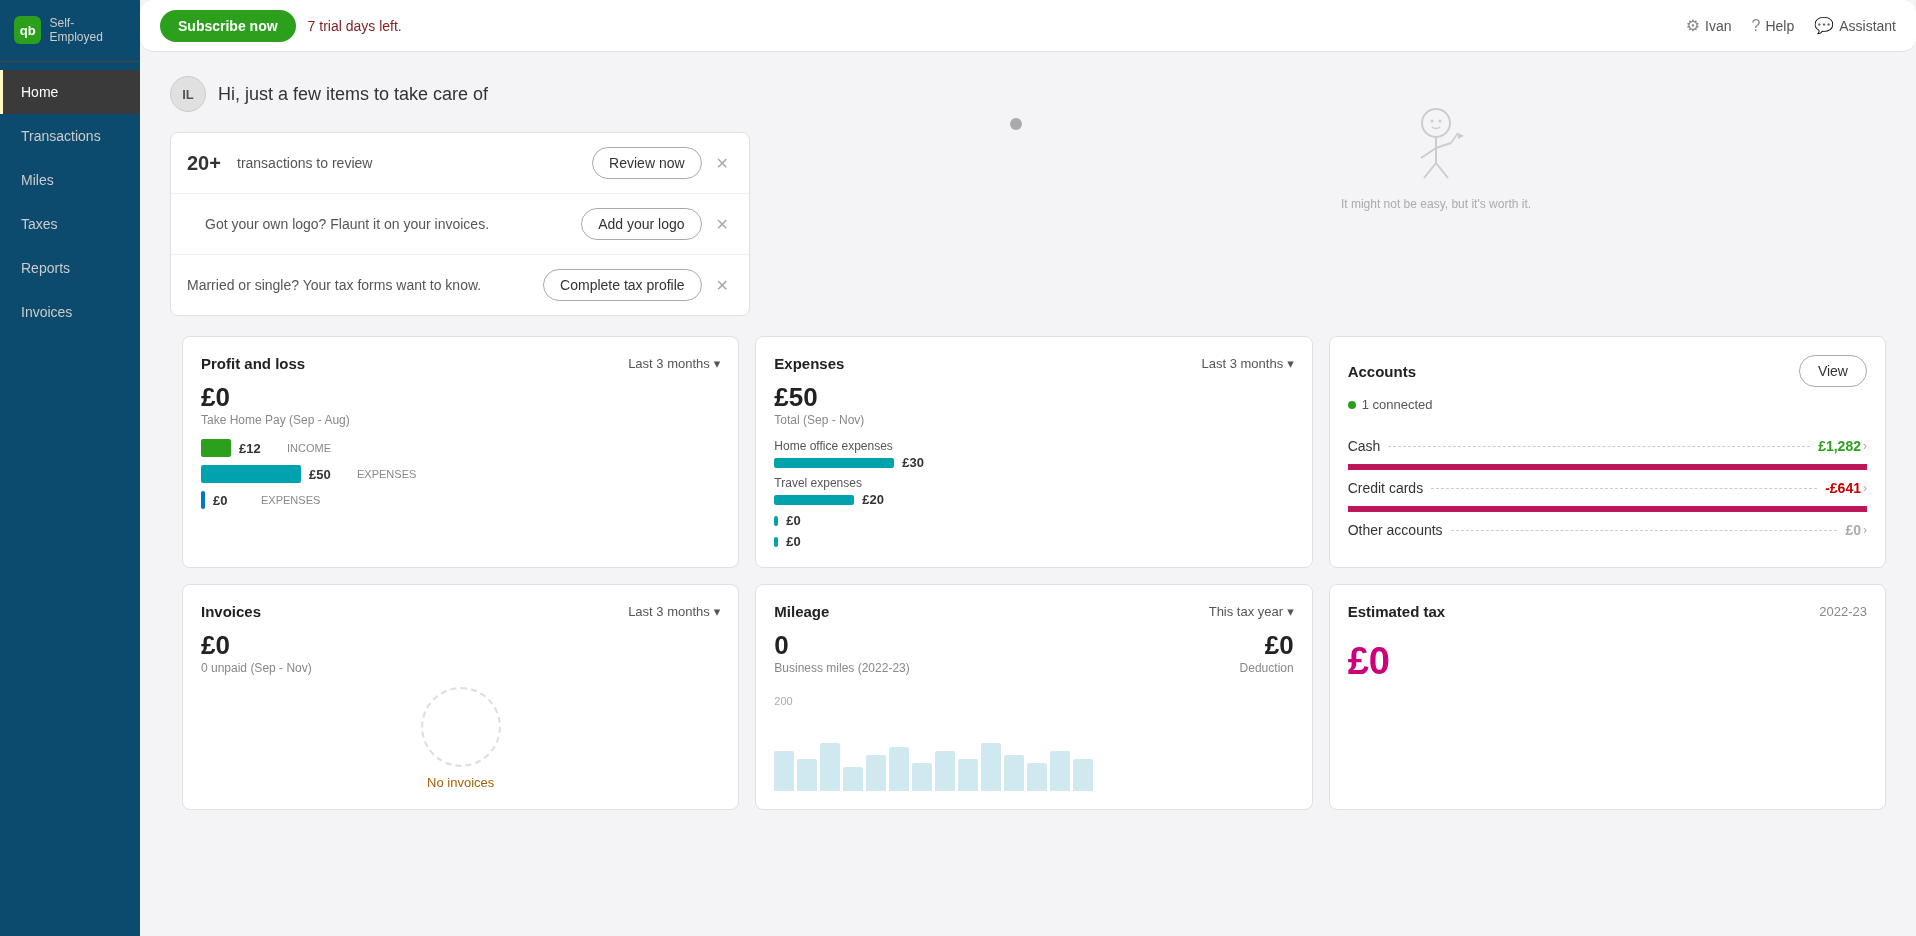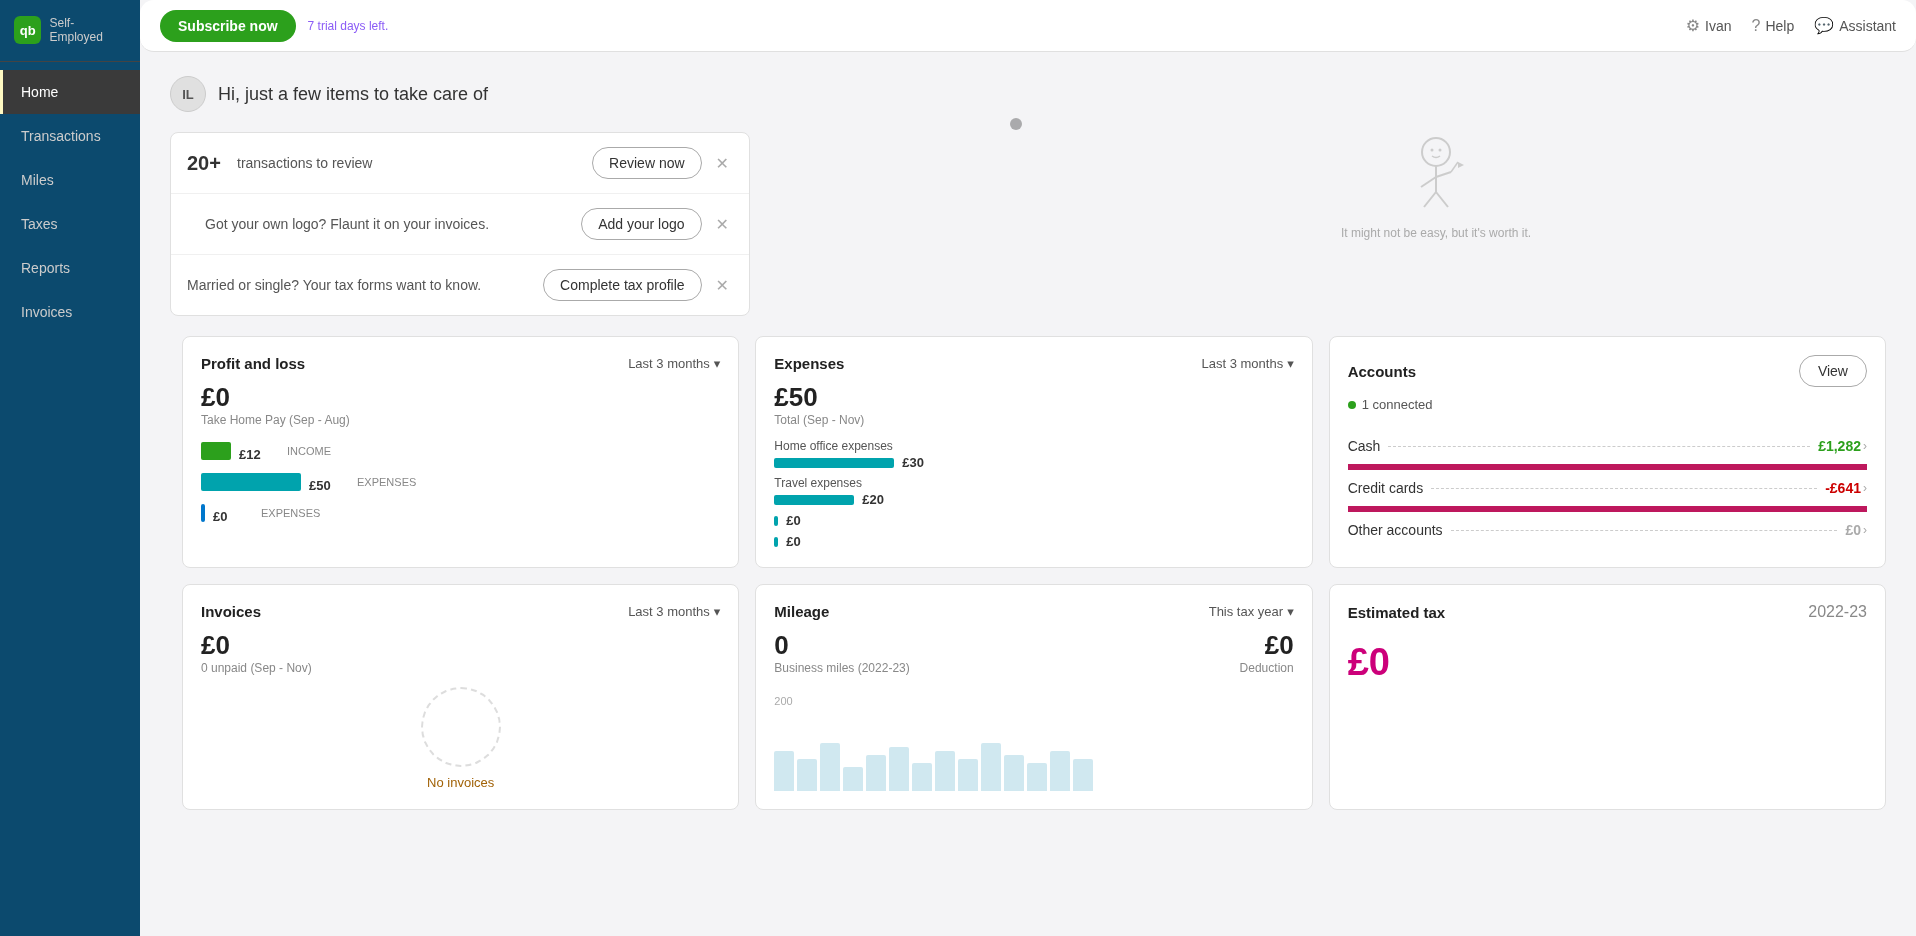--- a/index.html
+++ b/index.html
@@ -58,21 +58,21 @@
     .subscribe-btn {
       background: #2ca01c;
       color: #fff;
       border: none;
       border-radius: 20px;
       padding: 8px 18px;
       font-size: 14px;
       font-weight: 600;
       cursor: pointer;
     }
-    .trial-text { font-size: 12px; color: #8b5cf6; }
+    .trial-text { font-size: 14px; color: #7f1d1d; }
     .topbar-right { margin-left: auto; display: flex; align-items: center; gap: 20px; }
     .topbar-right-item {
       display: flex; align-items: center; gap: 5px;
       font-size: 14px; color: #555; cursor: pointer;
     }
     .topbar-icon { font-size: 16px; color: #888; }
 
     
     .content {
       flex: 1;
@@ -173,21 +173,21 @@
     .pl-bars { display: flex; flex-direction: column; gap: 8px; }
     .pl-bar-row { display: flex; align-items: center; gap: 8px; }
     .pl-bar {
       height: 18px;
       border-radius: 2px;
     }
     .bar-income { background: #2ca01c; }
     .bar-expenses { background: #00a3ad; }
     .bar-tax { background: #0077cc; }
     .bar-label { font-size: 11px; color: #888; min-width: 55px; }
-    .bar-value { font-size: 13px; font-weight: 600; color: #333; min-width: 40px; margin-top: 8px; }
+    .bar-value { font-size: 13px; font-weight: 600; color: #333; min-width: 40px; }
 
     
     .expense-row { display: flex; flex-direction: column; gap: 6px; margin-top: 10px; }
     .exp-item { display: flex; flex-direction: column; gap: 2px; }
     .exp-name { font-size: 12px; color: #555; }
     .exp-bar-row { display: flex; align-items: center; gap: 8px; }
     .exp-bar { height: 10px; border-radius: 2px; background: #00a3ad; }
     .exp-val { font-size: 13px; color: #333; font-weight: 600; }
 
     
@@ -245,21 +245,21 @@
     }
     .mileage-bar {
       width: 20px;
       background: #d0e8f0;
       border-radius: 2px 2px 0 0;
     }
     .mileage-y-label { font-size: 11px; color: #aaa; margin-bottom: 4px; }
 
     
     .est-tax-amount { font-size: 38px; font-weight: 700; color: #cc007a; margin-top: 20px; }
-    .est-tax-year { font-size: 16px; color: #888; }
+    .est-tax-year { font-size: 13px; color: #888; }
 
     
     .cursor-dot {
       position: fixed;
       width: 12px; height: 12px;
       border-radius: 50%;
       background: rgba(0,0,0,0.3);
       pointer-events: none;
       left: 1010px; top: 118px;
     }
@@ -538,21 +538,21 @@
           <span class="est-tax-year">2022-23</span>
         </div>
         <div class="est-tax-amount">£0</div>
       </div>
 
     </div>
 
   </div>
 </div>
 
-<div style="position:fixed; right: 380px; top: 132px; width: 200px; display:flex; flex-direction:column; align-items:center; justify-content:center; pointer-events:none;">
+<div style="position:fixed; right: 380px; top: 103px; width: 200px; display:flex; flex-direction:column; align-items:center; justify-content:center; pointer-events:none;">
   <svg width="80" height="90" viewBox="0 0 80 90">
 
     <circle cx="40" cy="20" r="14" fill="none" stroke="#ccc" stroke-width="2"></circle>
     <line x1="40" y1="34" x2="40" y2="60" stroke="#ccc" stroke-width="2"></line>
     <line x1="40" y1="45" x2="25" y2="55" stroke="#ccc" stroke-width="2"></line>
     <line x1="40" y1="45" x2="55" y2="40" stroke="#ccc" stroke-width="2"></line>
     <line x1="40" y1="60" x2="28" y2="75" stroke="#ccc" stroke-width="2"></line>
     <line x1="40" y1="60" x2="52" y2="75" stroke="#ccc" stroke-width="2"></line>
 
     <line x1="55" y1="40" x2="62" y2="30" stroke="#ccc" stroke-width="1.5"></line>

